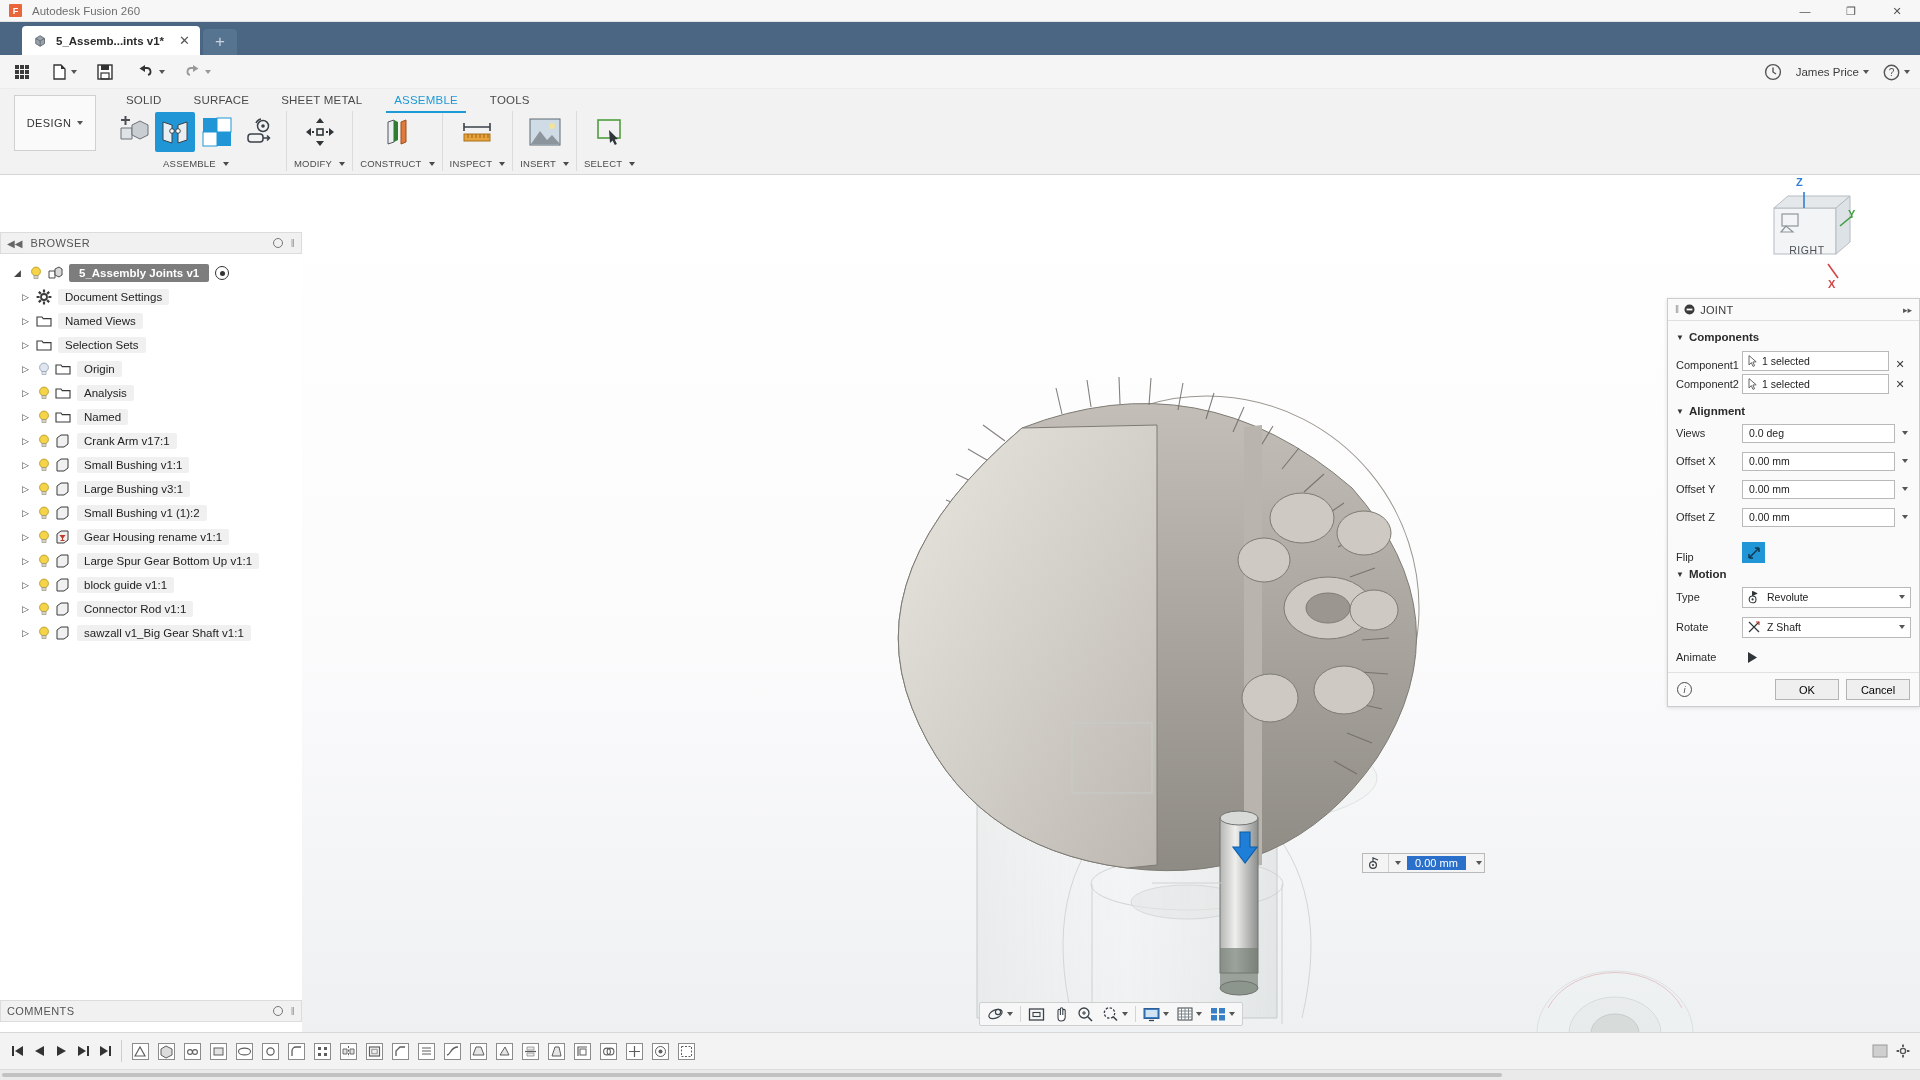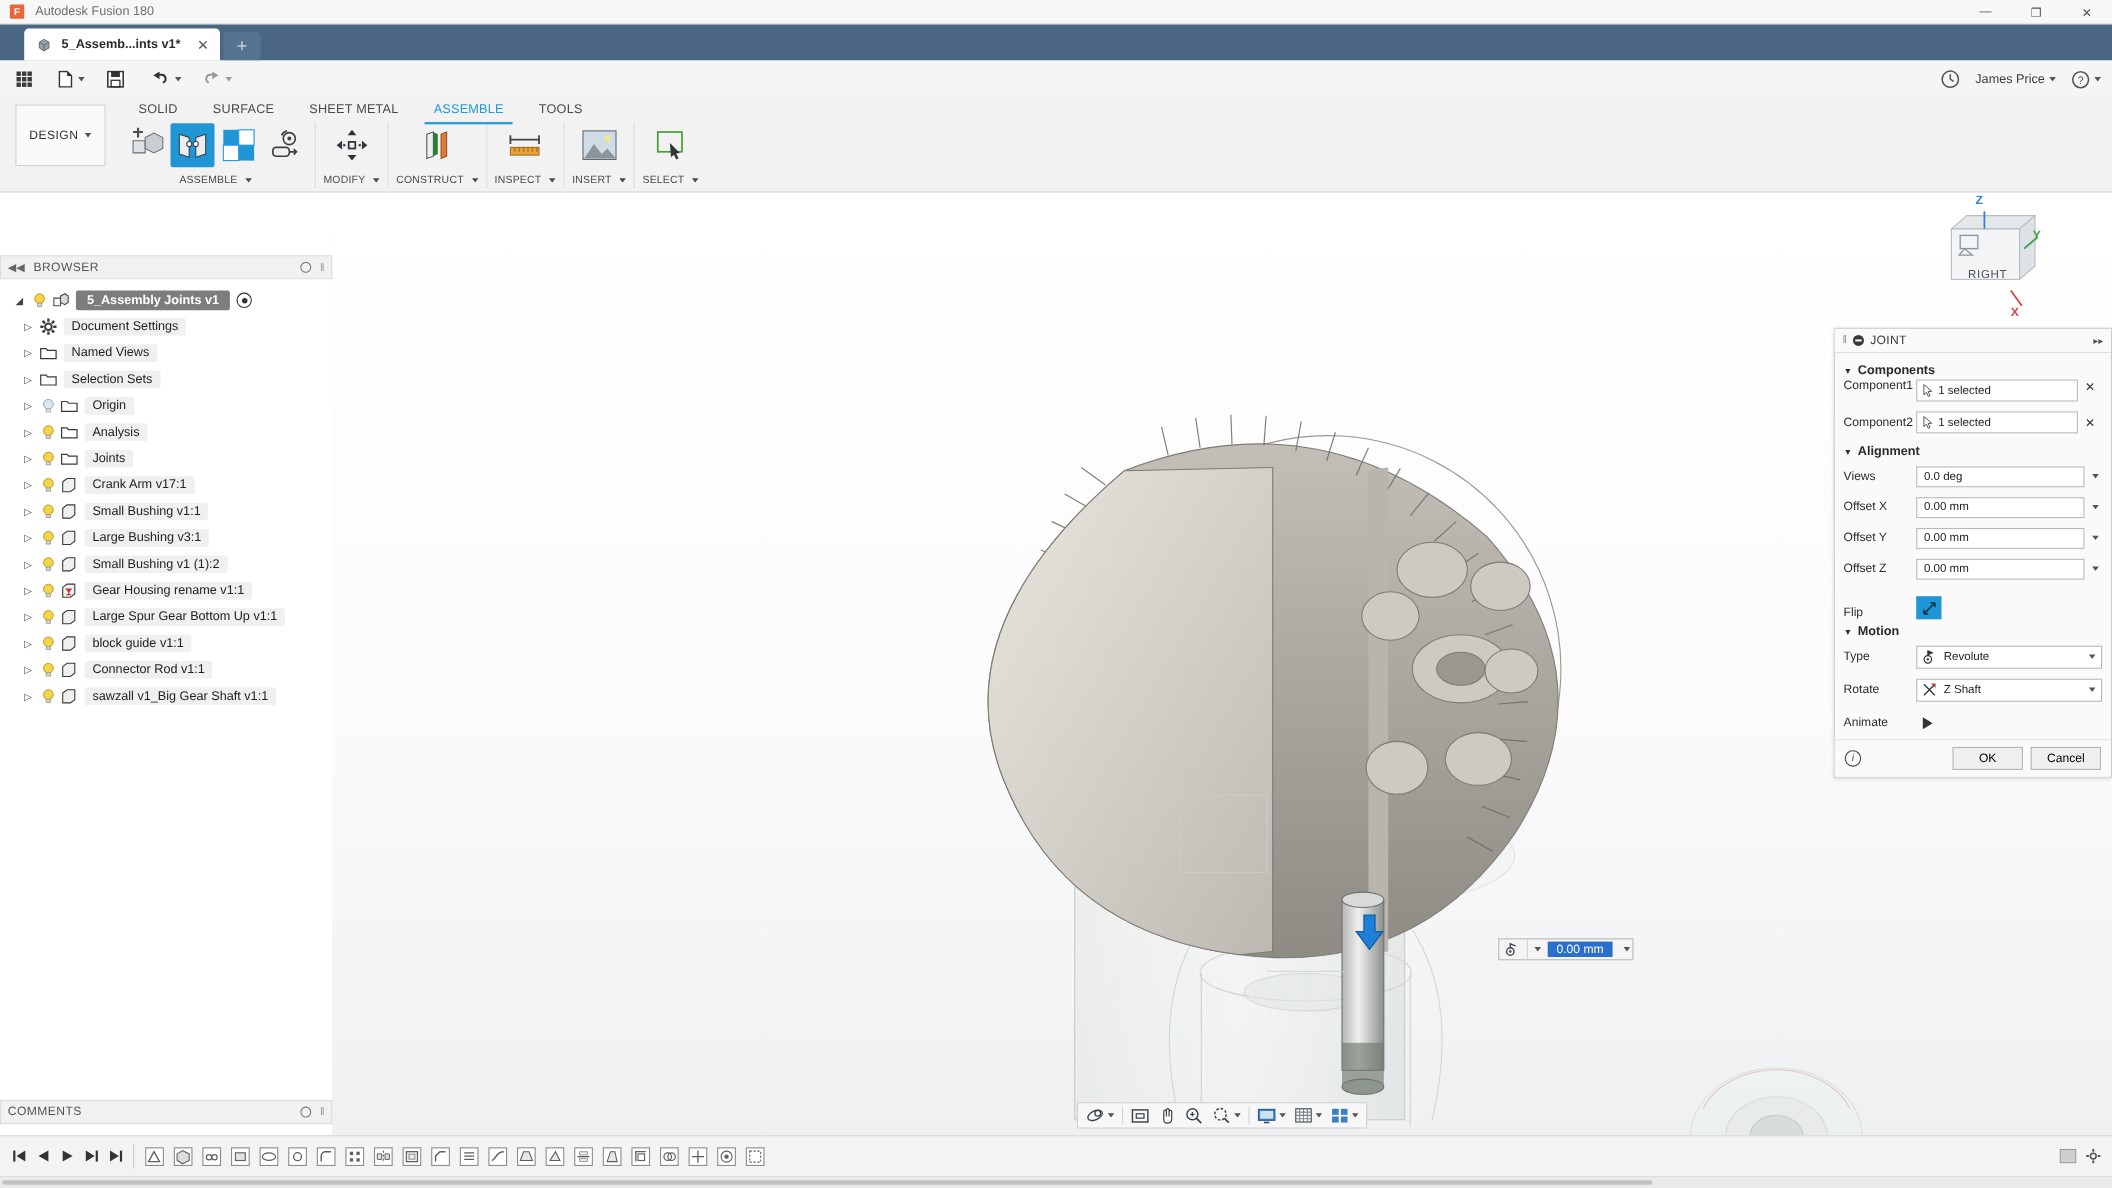--- a/index.html
+++ b/index.html
@@ -129,21 +129,21 @@
     position:relative;}
   #tl-right{margin-left:auto;display:flex;align-items:center;gap:8px;
     padding-right:10px;}
   .scrollthumb{height:4px;background:#c2c2c2;border-radius:2px;}
 </style>
 </head>
 <body>
 
 <div id="titlebar">
   <div id="app-logo">F</div>
-  <div id="app-title">Autodesk Fusion 180</div>
+  <div id="app-title">Autodesk Fusion 260</div>
   <div class="winbtns">
     <div class="winbtn">—</div>
     <div class="winbtn">❐</div>
     <div class="winbtn close">✕</div>
   </div>
 </div>
 
 <div id="tabstrip">
   <div class="doctab">
     <svg class="cubeicon" viewBox="0 0 16 16">
@@ -586,21 +586,21 @@
       <span style="font-size:9px;color:#555;cursor:pointer">▸▸</span>
     </div>
 
     <div style="padding:6px 0 0 0">
 
       <div style="display:flex;align-items:center;padding:4px 8px 2px 8px;gap:5px">
         <span style="font-size:8px;color:#333">▼</span>
         <span style="font-size:11.5px;font-weight:bold;color:#2b2b2b">Components</span>
       </div>
 
-      <div style="display:flex;align-items:flex-start;height:26px;padding:0 8px">
+      <div style="display:flex;align-items:flex-end;height:26px;padding:0 8px">
         <span style="width:66px;font-size:11px;color:#2b2b2b">Component1</span>
         <span style="flex:1;height:20px;border:1px solid #b9b9b9;background:#fff;
                      display:flex;align-items:center;padding:0 5px;gap:4px">
           <svg width="10" height="12" viewBox="0 0 10 12">
             <path d="M1 0.6 L1 10 L3.3 7.6 L5 11.4 L6.6 10.7 L4.9 7 L8.2 6.8z" fill="#fff" stroke="#555" stroke-width=".9"></path>
           </svg>
           <span style="font-size:10.5px;color:#222">1 selected</span>
         </span>
         <span style="width:22px;text-align:center;font-size:11px;color:#3a3a3a;cursor:pointer">✕</span>
       </div>
@@ -811,21 +811,21 @@
 
     <div class="trow">
       <span class="arrow">▷</span>
       <svg class="bulb" viewBox="0 0 16 16">
         <circle cx="8" cy="6.5" r="4.4" fill="#f6d44a" stroke="#b79a1c" stroke-width=".9"></circle>
         <rect x="6" y="10.6" width="4" height="3" fill="#d9d4c2" stroke="#9a9488" stroke-width=".7"></rect>
       </svg>
       <svg class="ticon" viewBox="0 0 16 16">
         <path d="M1 4h5l1.2 1.6H15V13H1z" fill="#fff" stroke="#3a3a3a" stroke-width="1.1"></path>
       </svg>
-      <span class="tlabel">Joints</span>
+      <span class="tlabel">Named</span>
     </div>
 
     <div class="trow">
       <span class="arrow">▷</span>
       <svg class="bulb" viewBox="0 0 16 16">
         <circle cx="8" cy="6.5" r="4.4" fill="#f6d44a" stroke="#b79a1c" stroke-width=".9"></circle>
         <rect x="6" y="10.6" width="4" height="3" fill="#d9d4c2" stroke="#9a9488" stroke-width=".7"></rect>
       </svg>
       <svg class="ticon" viewBox="0 0 16 16">
         <path d="M2 5l4-3h7v9l-4 3H2z" fill="#f0f0f0" stroke="#3a3a3a"></path>

